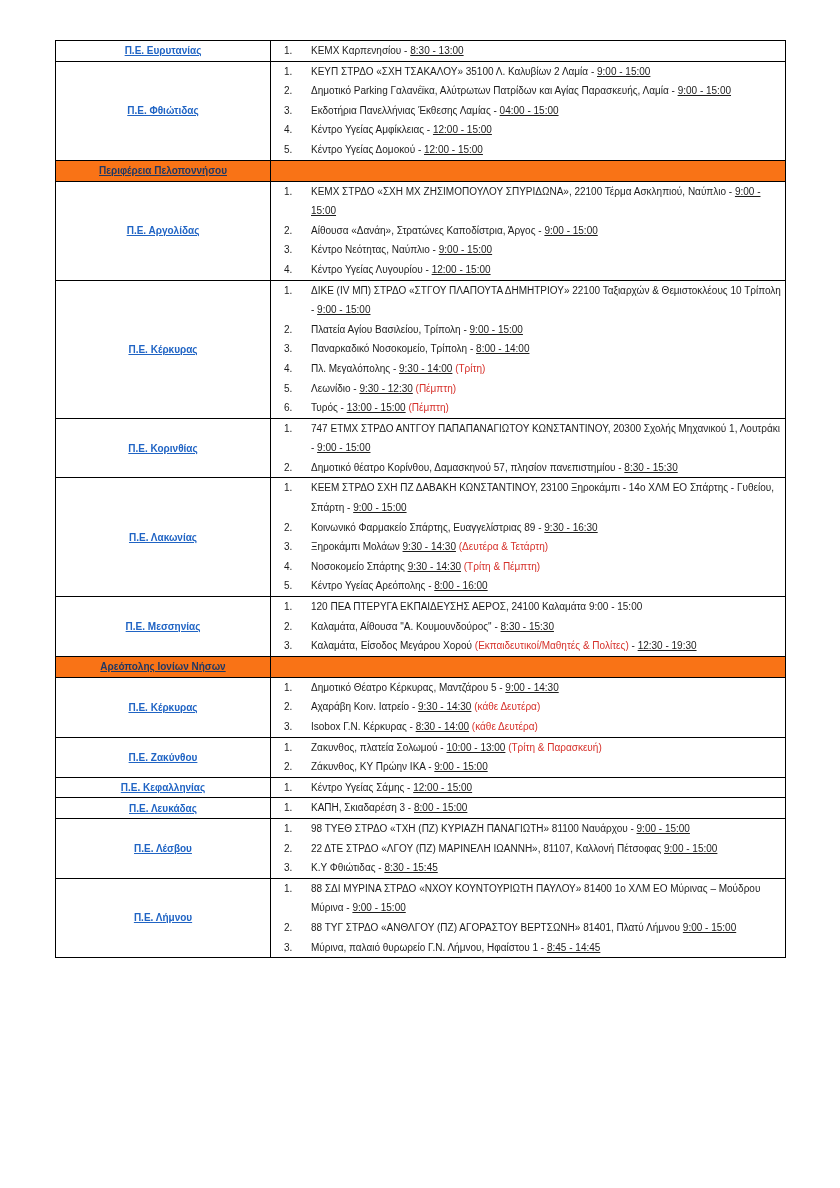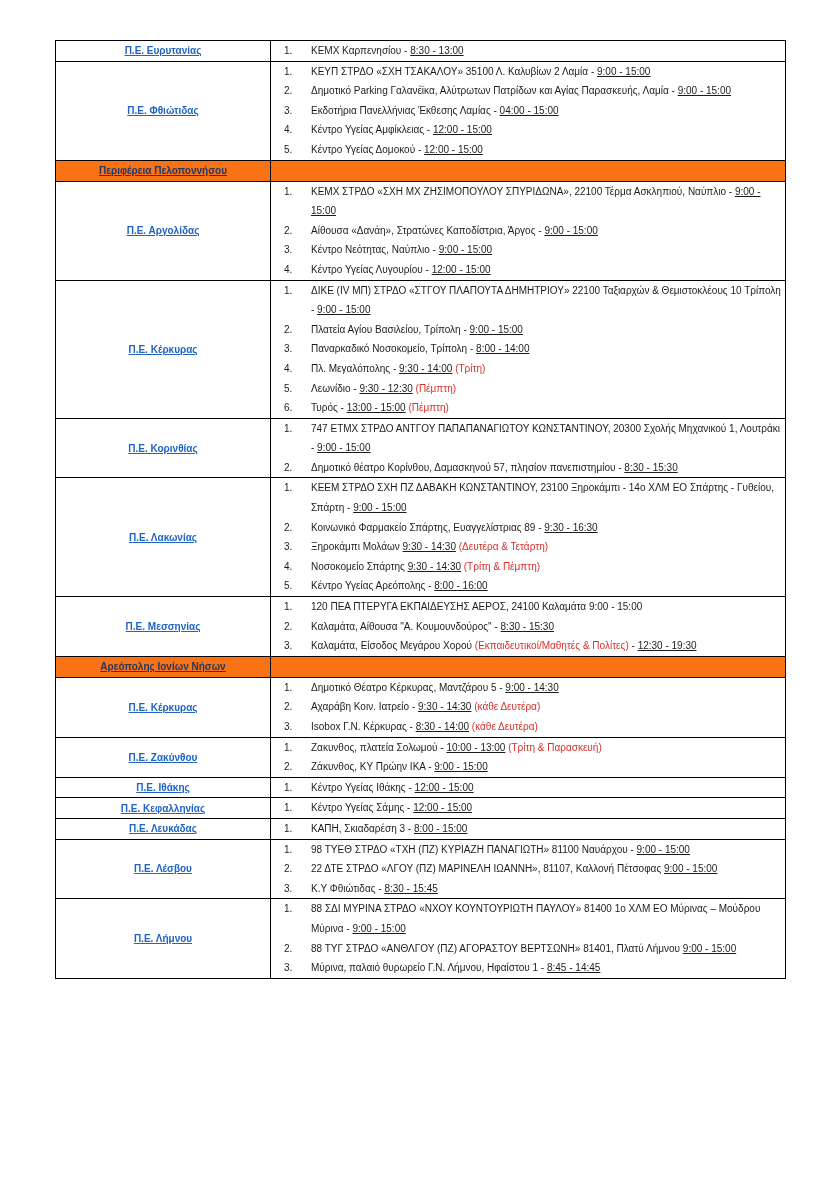--- a/index.html
+++ b/index.html
@@ -157,26 +157,20 @@
           </td>
         </tr>
         <tr>
           <td class="region-cell"><span class="region-link">Π.Ε. Ζακύνθου</span></td>
           <td class="items-cell">
             <div class="item"><span class="item-num">1.</span><span>Ζακυνθος, πλατεία Σολωμού - </span><span class="seg-u">10:00 - 13:00</span><span class="seg-r"> (Τρίτη &amp; Παρασκευή)</span></div>
             <div class="item"><span class="item-num">2.</span><span>Ζάκυνθος, ΚΥ Πρώην ΙΚΑ - </span><span class="seg-u">9:00 - 15:00</span></div>
           </td>
         </tr>
         <tr>
-          <td class="region-cell"><span class="region-link">Π.Ε. Ιθάκης</span></td>
-          <td class="items-cell">
-            <div class="item"><span class="item-num">1.</span><span>Κέντρο Υγείας Ιθάκης - </span><span class="seg-u">12:00 - 15:00</span></div>
-          </td>
-        </tr>
-        <tr>
           <td class="region-cell"><span class="region-link">Π.Ε. Κεφαλληνίας</span></td>
           <td class="items-cell">
             <div class="item"><span class="item-num">1.</span><span>Κέντρο Υγείας Σάμης - </span><span class="seg-u">12:00 - 15:00</span></div>
           </td>
         </tr>
         <tr>
           <td class="region-cell"><span class="region-link">Π.Ε. Λευκάδας</span></td>
           <td class="items-cell">
             <div class="item"><span class="item-num">1.</span><span>ΚΑΠΗ, Σκιαδαρέση 3 - </span><span class="seg-u">8:00 - 15:00</span></div>
           </td>

